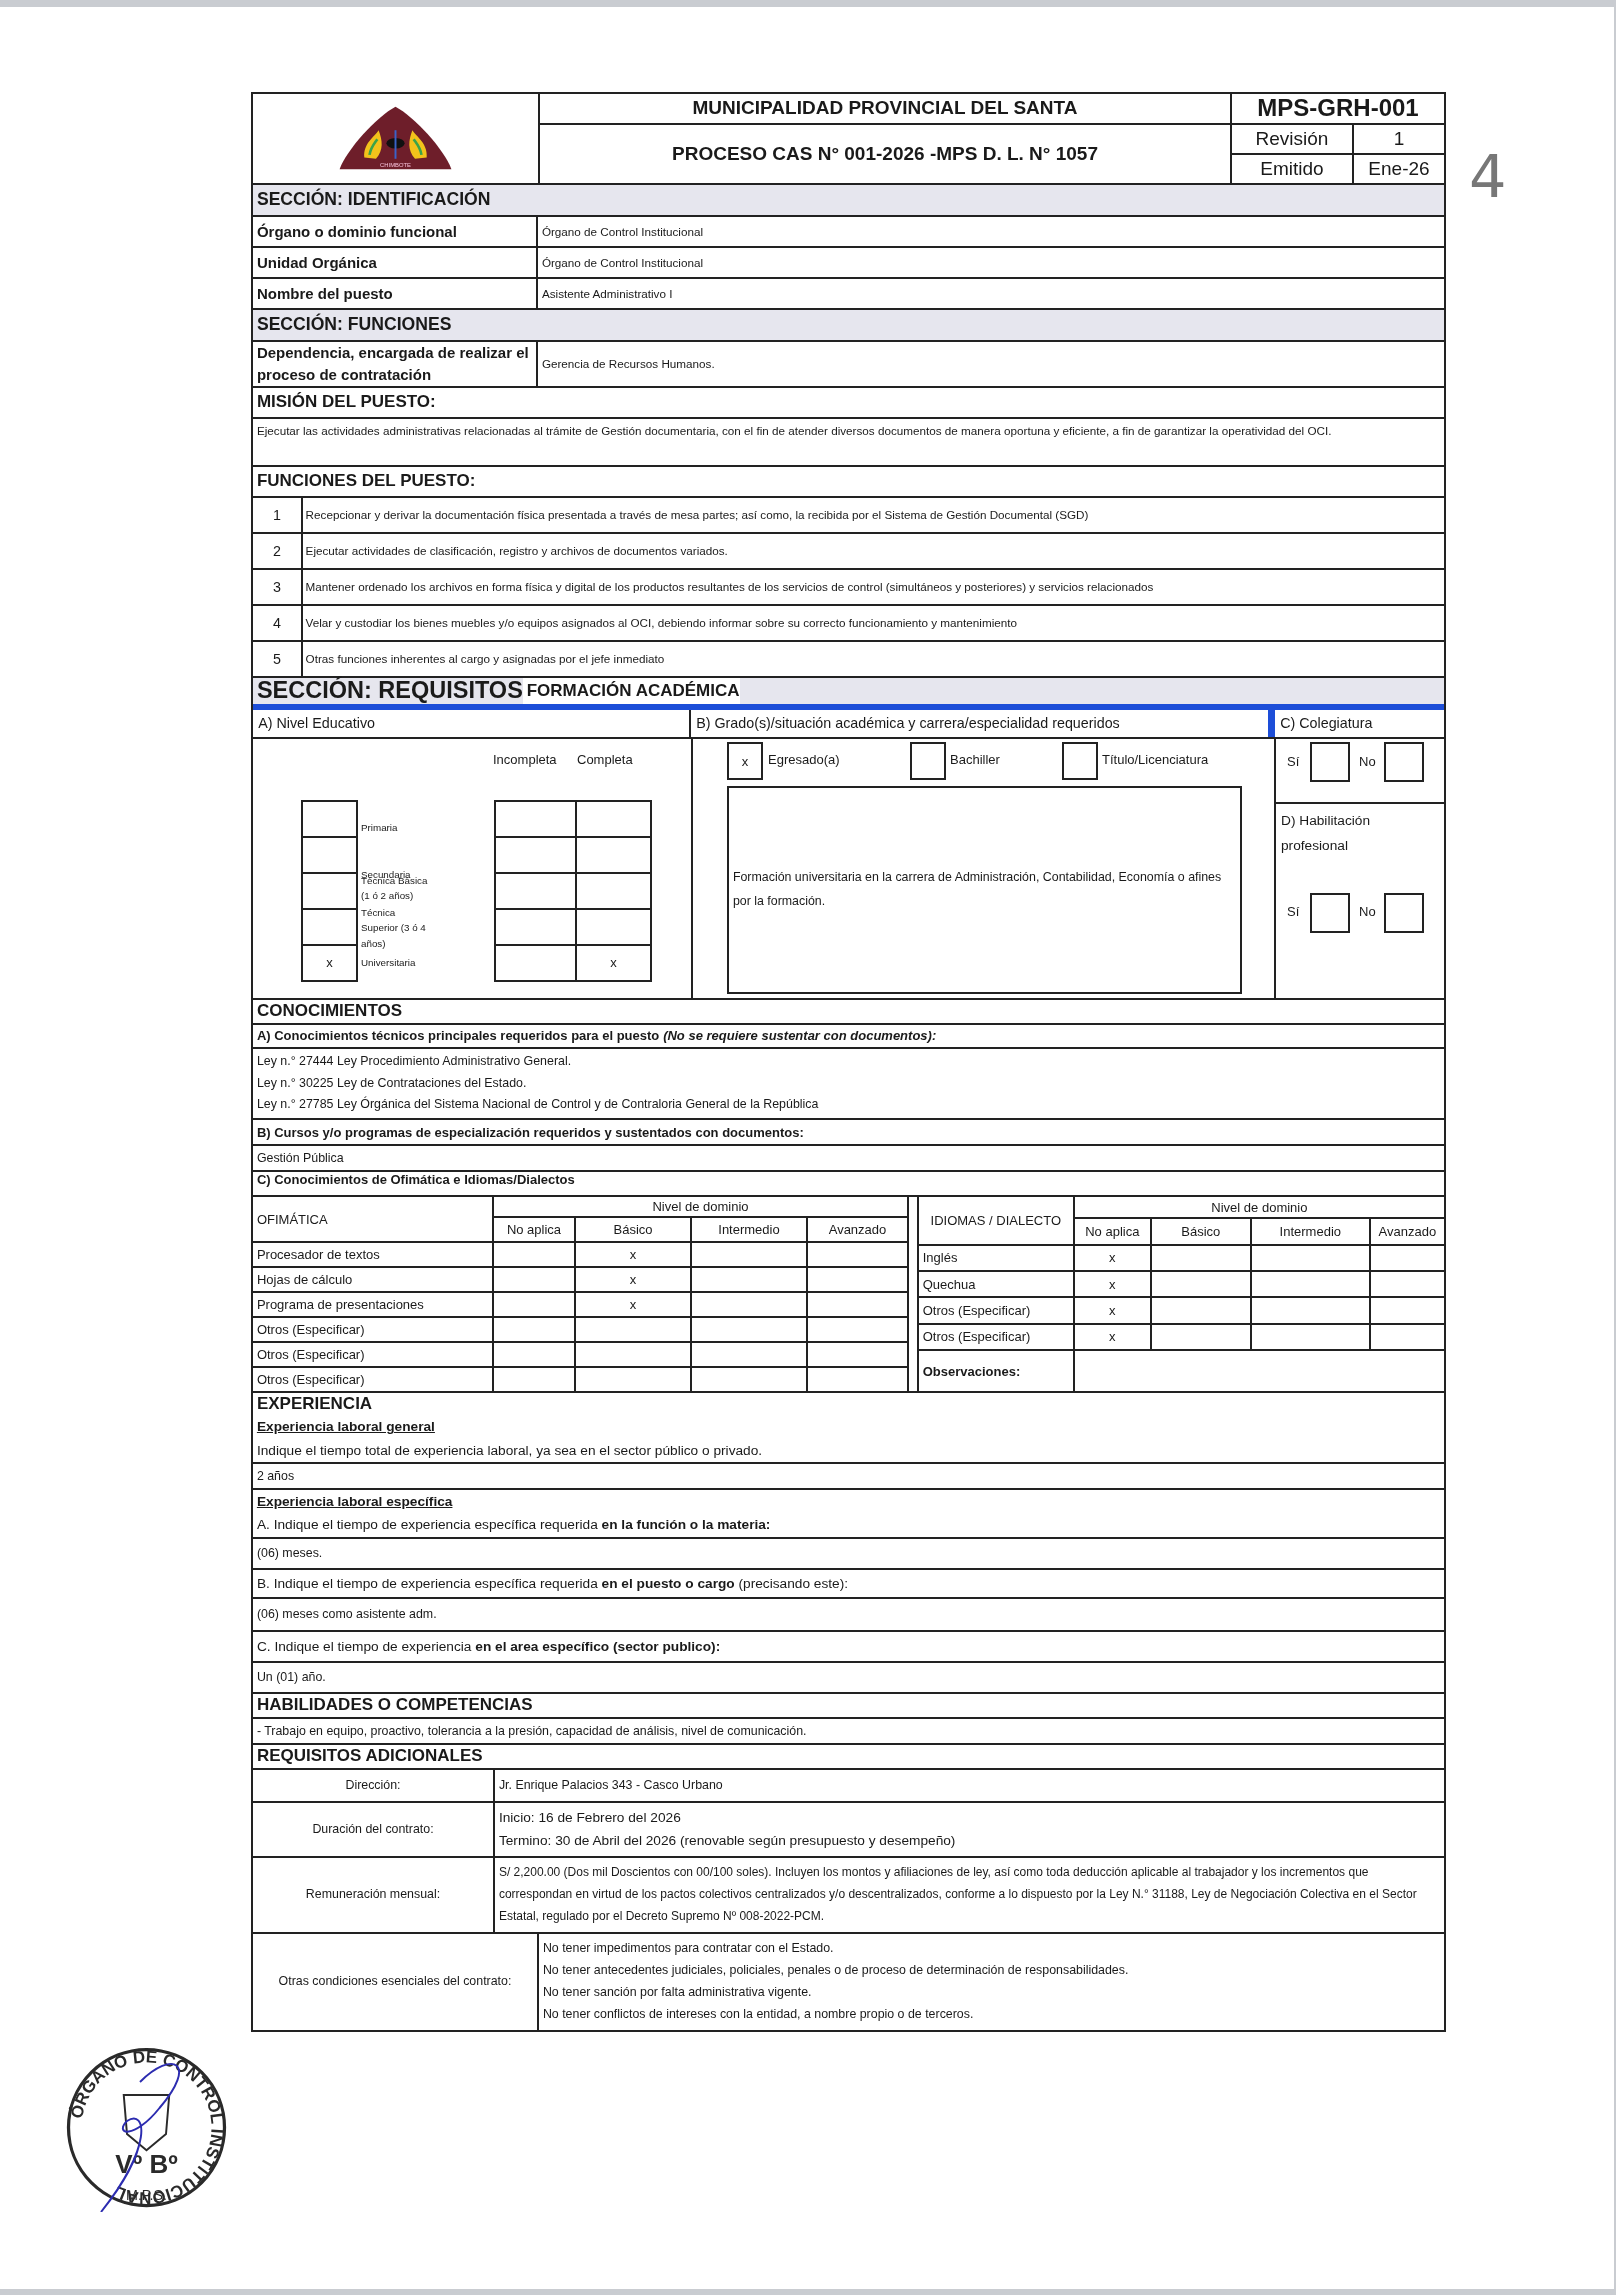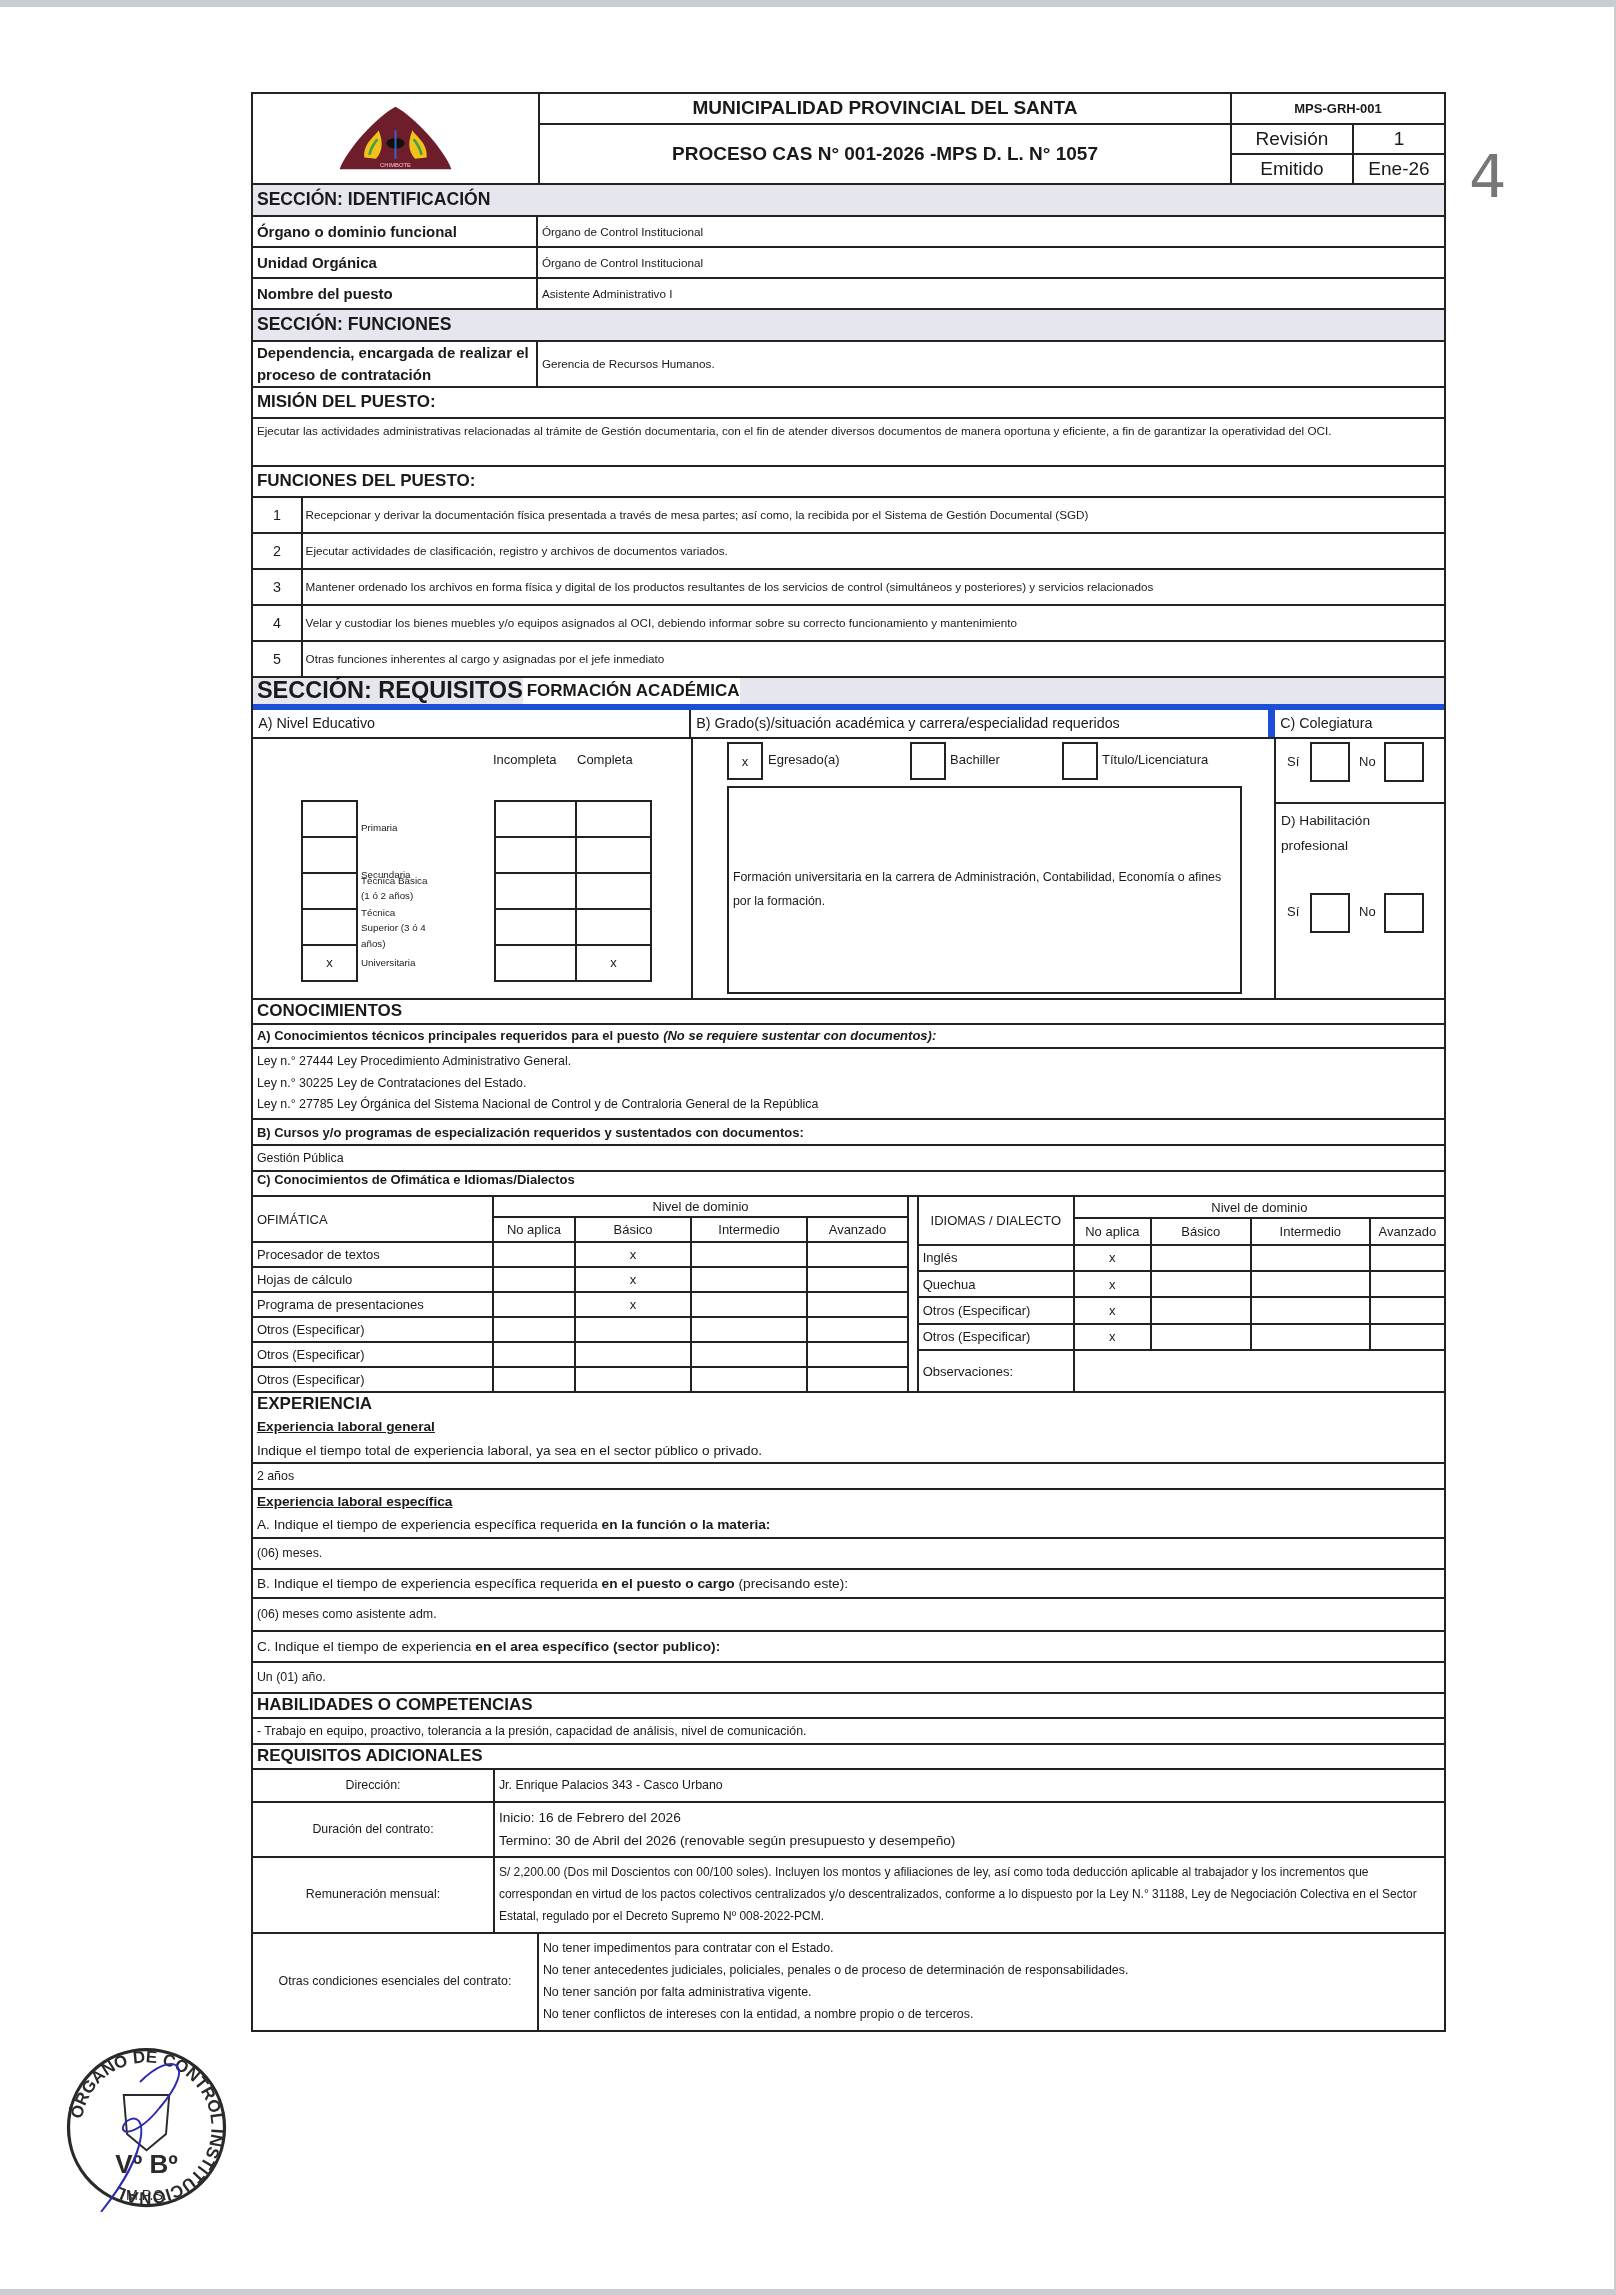--- a/index.html
+++ b/index.html
@@ -28,21 +28,21 @@
   .subhdr { font-weight: bold; font-size: 17px; height: 29px; padding-left: 3.9px; display:flex; align-items:center; }
 
   
   .hdr { display: flex; height: 89px; border-bottom: 2px solid #222; }
   .hdr .logo { width: 285px; border-right: 2px solid #222; display:flex; align-items:center; justify-content:center; }
   .hdr .titles { flex: 1; border-right: 2px solid #222; display:flex; flex-direction:column; }
   .hdr .titles div { display:flex; align-items:center; justify-content:center; font-weight:bold; font-size: 19px; }
   .hdr .titles .t1 { height: 29px; border-bottom: 2px solid #222; }
   .hdr .titles .t2 { flex:1; }
   .hdr .code { width: 212px; display:flex; flex-direction:column; }
-  .hdr .code .c1 { height: 29px; border-bottom: 2px solid #222; display:flex; align-items:center; justify-content:center; font-weight:bold; font-size: 13px; }
+  .hdr .code .c1 { height: 29px; border-bottom: 2px solid #222; display:flex; align-items:center; justify-content:center; font-weight:bold; font-size: 24px; }
   .hdr .code .cr { flex: 1; display:flex; font-size: 19px; }
   .hdr .code .cr + .cr { border-top: 2px solid #222; }
   .hdr .code .cr span { display:flex; align-items:center; justify-content:center; }
   .hdr .code .cr span:first-child { width: 120px; border-right: 2px solid #222; }
   .hdr .code .cr span:last-child { flex:1; }
 
   
   .idrow { height: 31px; }
   .idrow .lab { width: 285px; border-right: 2px solid #222; font-weight:bold; font-size: 15px; padding-left:3.9px; }
   .idrow .val { flex:1; font-size: 11.7px; padding-left:3.9px; }
@@ -347,21 +347,21 @@
           <td class="c"></td>
         </tr>
         <tr>
           <td>Otros (Especificar)</td>
           <td class="c">x</td>
           <td class="c"></td>
           <td class="c"></td>
           <td class="c"></td>
         </tr>
         <tr>
-          <td style="height:40px;">Observaciones:</td>
+          <td style="height:40px;font-weight:bold;">Observaciones:</td>
           <td colspan="4"></td>
         </tr>
       </tbody>
         </table>
     </div>
 
     <div class="row" style="flex-direction:column;">
       <div class="subhdr" style="height:22px;">EXPERIENCIA</div>
       <div class="exp-line">
           <span class="u">Experiencia laboral general</span>

